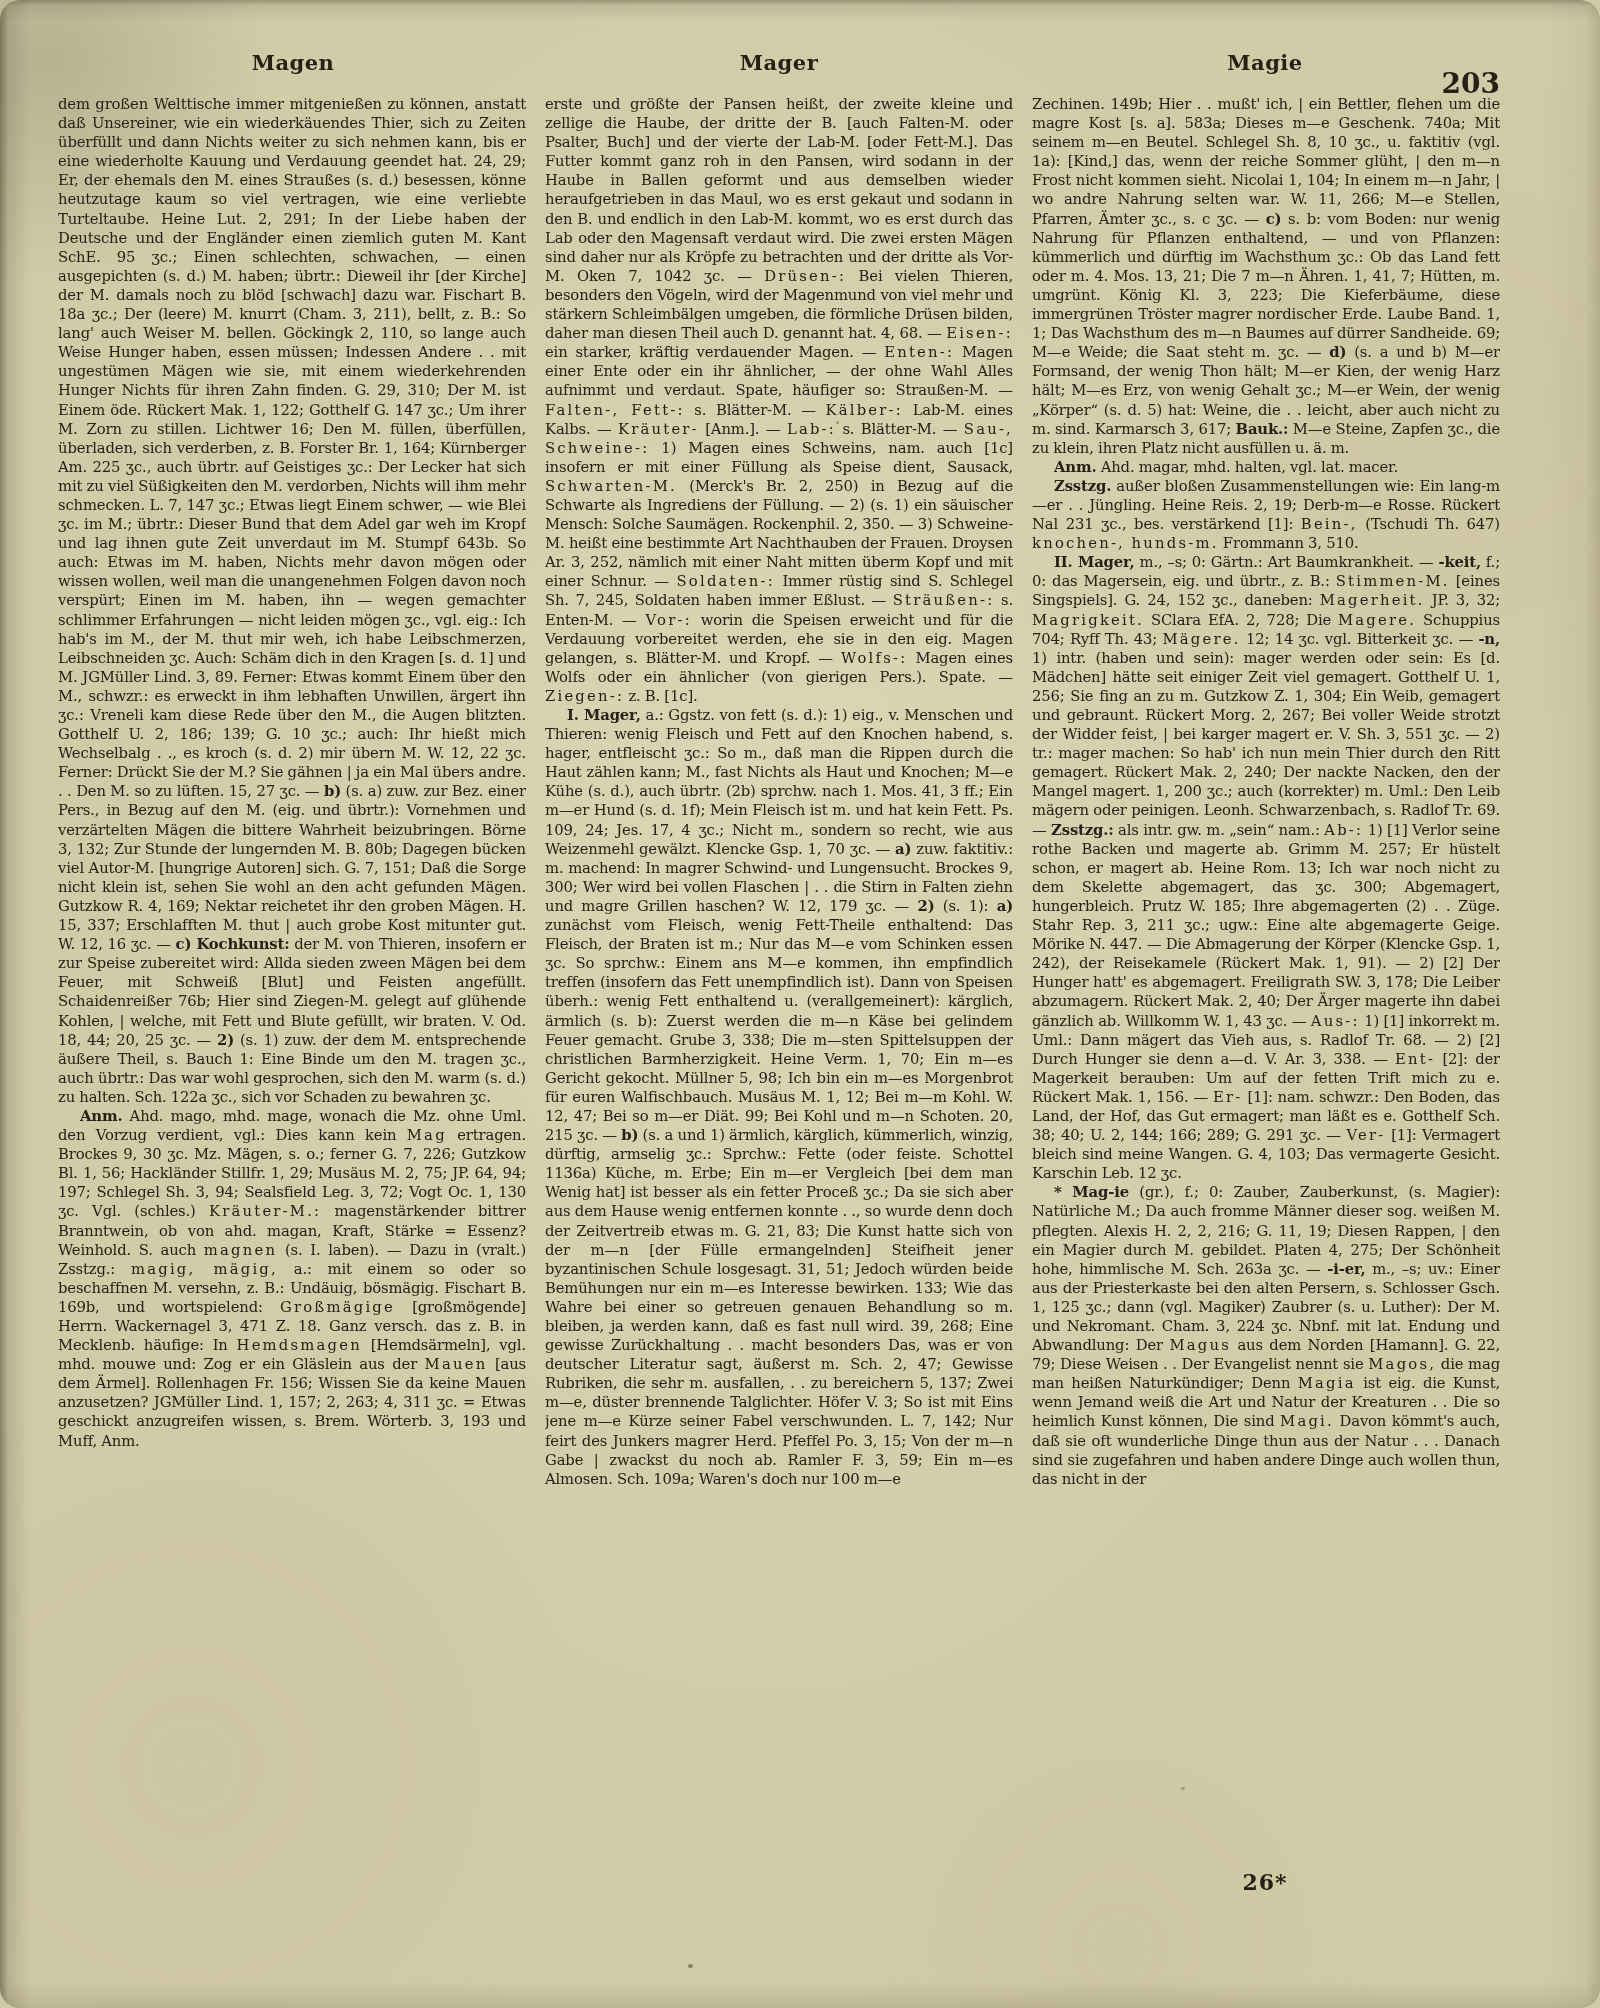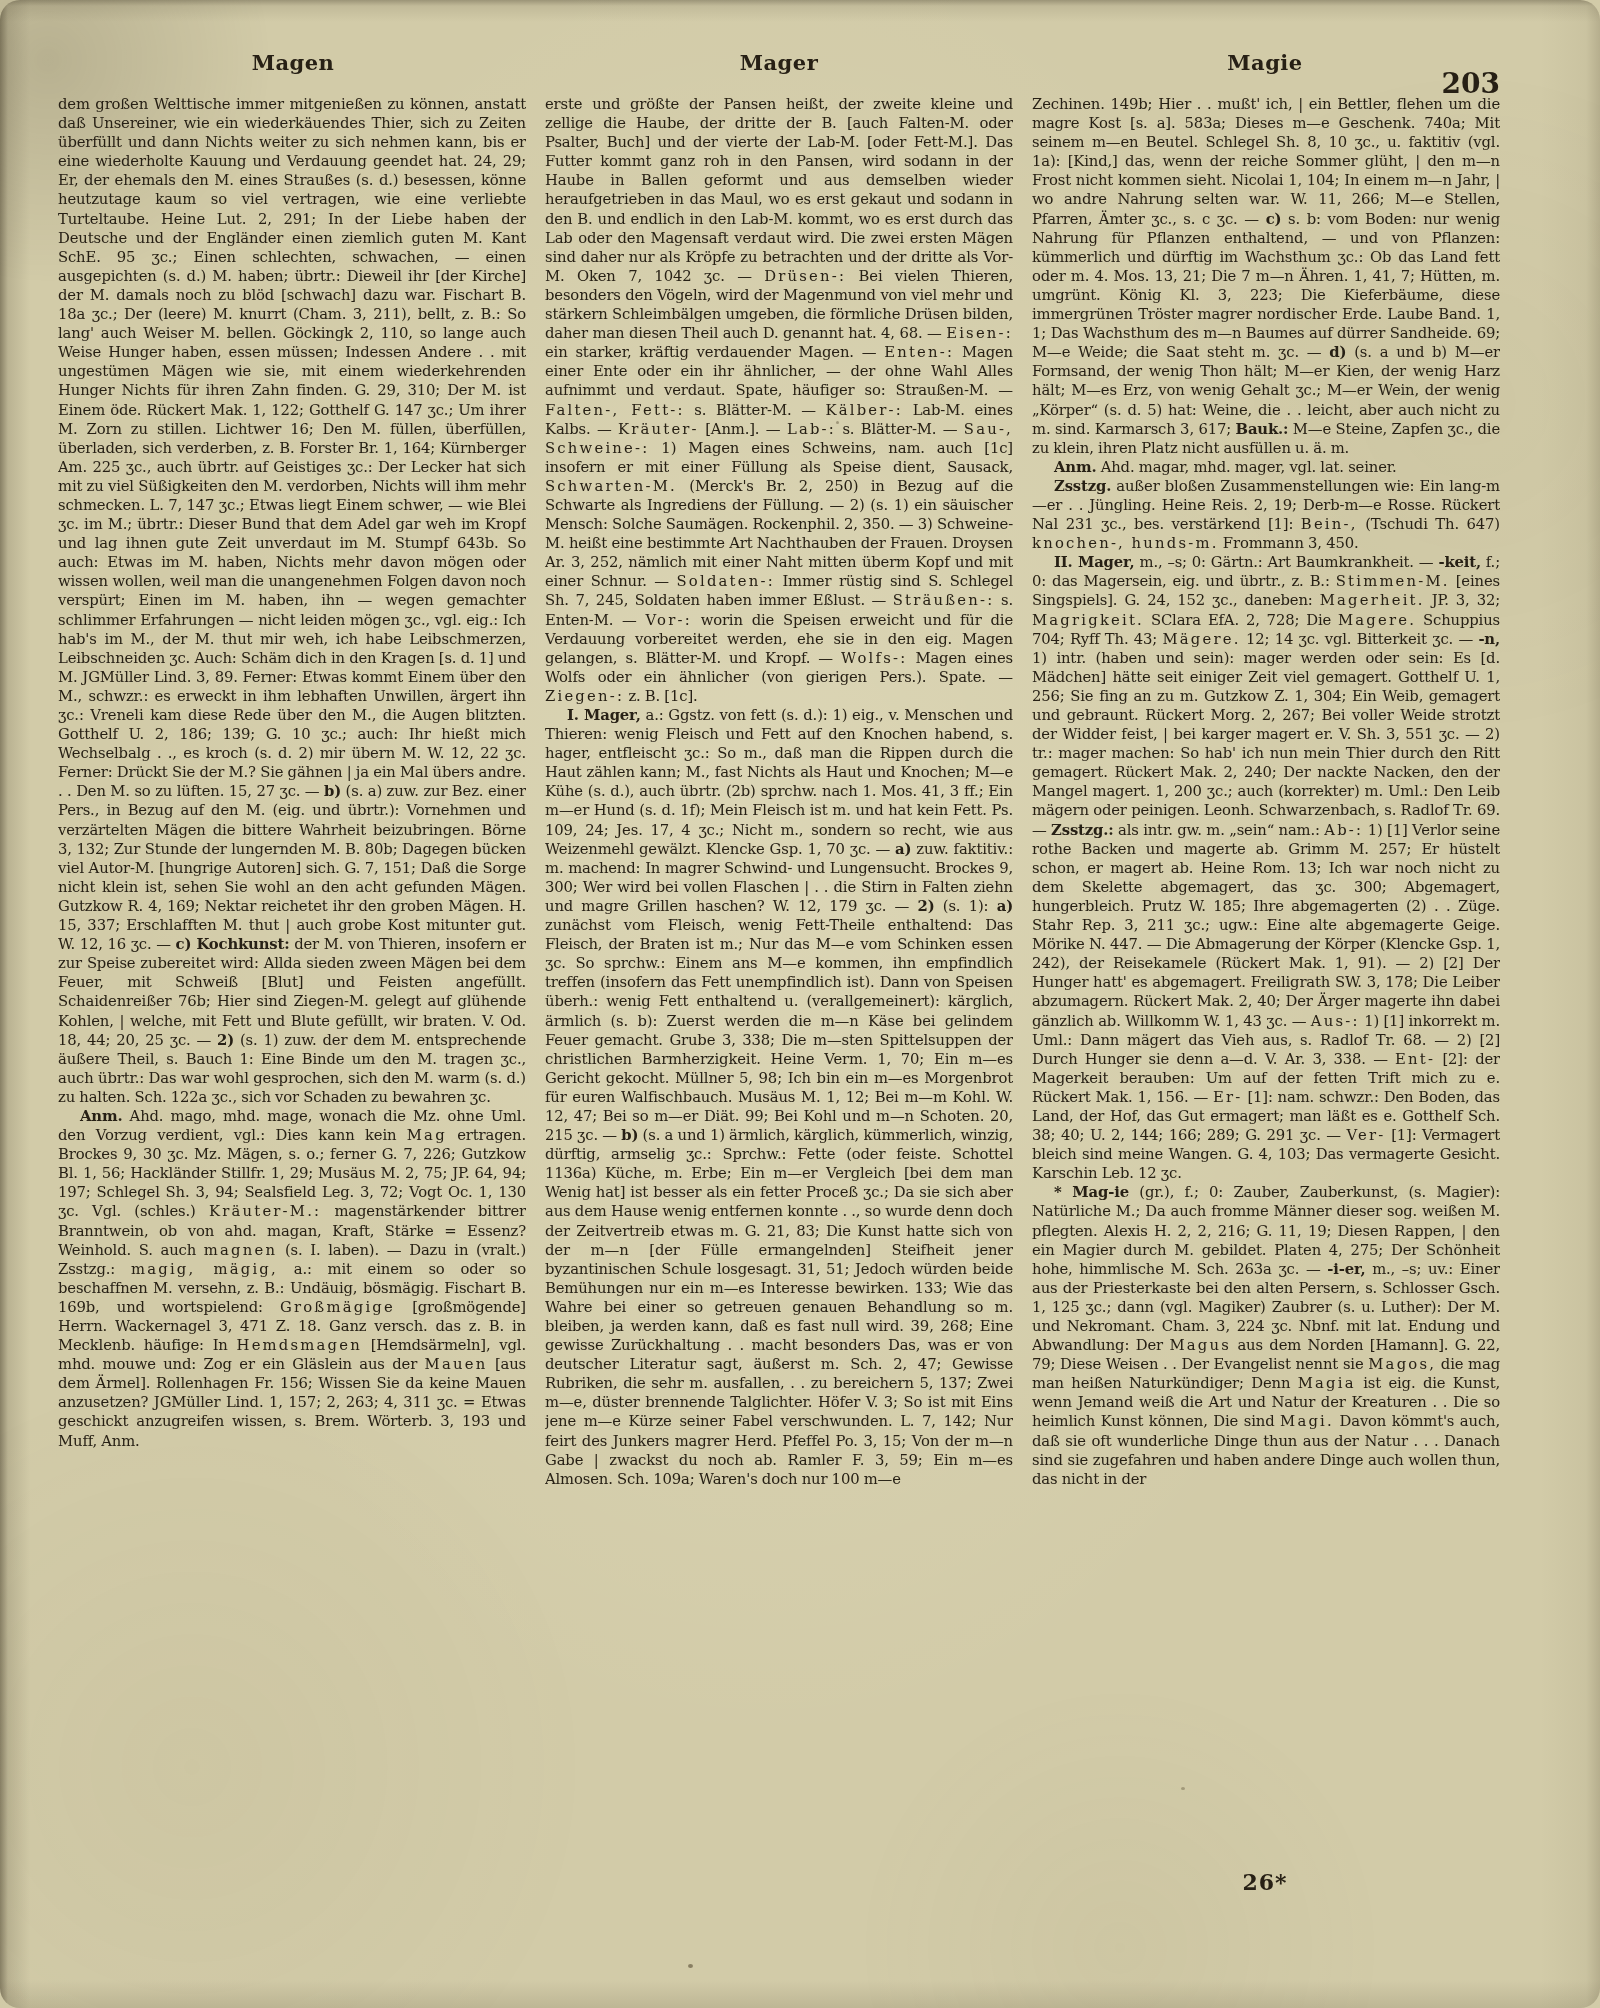--- a/index.html
+++ b/index.html
@@ -75,22 +75,22 @@
     <div class="col">
         <p class=""><span class="seg-n">dem großen Welttische immer mitgenießen zu können, anstatt daß Unsereiner, wie ein wiederkäuendes Thier, sich zu Zeiten überfüllt und dann Nichts weiter zu sich nehmen kann, bis er eine wiederholte Kauung und Verdauung geendet hat. 24, 29; Er, der ehemals den M. eines Straußes (s. d.) besessen, könne heutzutage kaum so viel vertragen, wie eine verliebte Turteltaube. Heine Lut. 2, 291; In der Liebe haben der Deutsche und der Engländer einen ziemlich guten M. Kant SchE. 95 ʒc.; Einen schlechten, schwachen, — einen ausgepichten (s. d.) M. haben; übrtr.: Dieweil ihr [der Kirche] der M. damals noch zu blöd [schwach] dazu war. Fischart B. 18a ʒc.; Der (leere) M. knurrt (Cham. 3, 211), bellt, z. B.: So lang' auch Weiser M. bellen. Göckingk 2, 110, so lange auch Weise Hunger haben, essen müssen; Indessen Andere . . mit ungestümen Mägen wie sie, mit einem wiederkehrenden Hunger Nichts für ihren Zahn finden. G. 29, 310; Der M. ist Einem öde. Rückert Mak. 1, 122; Gotthelf G. 147 ʒc.; Um ihrer M. Zorn zu stillen. Lichtwer 16; Den M. füllen, überfüllen, überladen, sich verderben, z. B. Forster Br. 1, 164; Kürnberger Am. 225 ʒc., auch übrtr. auf Geistiges ʒc.: Der Lecker hat sich mit zu viel Süßigkeiten den M. verdorben, Nichts will ihm mehr schmecken. L. 7, 147 ʒc.; Etwas liegt Einem schwer, — wie Blei ʒc. im M.; übrtr.: Dieser Bund that dem Adel gar weh im Kropf und lag ihnen gute Zeit unverdaut im M. Stumpf 643b. So auch: Etwas im M. haben, Nichts mehr davon mögen oder wissen wollen, weil man die unangenehmen Folgen davon noch verspürt; Einen im M. haben, ihn — wegen gemachter schlimmer Erfahrungen — nicht leiden mögen ʒc., vgl. eig.: Ich hab's im M., der M. thut mir weh, ich habe Leibschmerzen, Leibschneiden ʒc. Auch: Schäm dich in den Kragen [s. d. 1] und M. JGMüller Lind. 3, 89. Ferner: Etwas kommt Einem über den M., schwzr.: es erweckt in ihm lebhaften Unwillen, ärgert ihn ʒc.: Vreneli kam diese Rede über den M., die Augen blitzten. Gotthelf U. 2, 186; 139; G. 10 ʒc.; auch: Ihr hießt mich Wechselbalg . ., es kroch (s. d. 2) mir übern M. W. 12, 22 ʒc. Ferner: Drückt Sie der M.? Sie gähnen | ja ein Mal übers andre. . . Den M. so zu lüften. 15, 27 ʒc. — </span><span class="seg-b">b)</span><span class="seg-n"> (s. a) zuw. zur Bez. einer Pers., in Bezug auf den M. (eig. und übrtr.): Vornehmen und verzärtelten Mägen die bittere Wahrheit beizubringen. Börne 3, 132; Zur Stunde der lungernden M. B. 80b; Dagegen bücken viel Autor-M. [hungrige Autoren] sich. G. 7, 151; Daß die Sorge nicht klein ist, sehen Sie wohl an den acht gefunden Mägen. Gutzkow R. 4, 169; Nektar reichetet ihr den groben Mägen. H. 15, 337; Erschlafften M. thut | auch grobe Kost mitunter gut. W. 12, 16 ʒc. — </span><span class="seg-b">c) Koch­kunst:</span><span class="seg-n"> der M. von Thieren, insofern er zur Speise zubereitet wird: Allda sieden zween Mägen bei dem Feuer, mit Schweiß [Blut] und Feisten angefüllt. Schaidenreißer 76b; Hier sind Ziegen-M. gelegt auf glühende Kohlen, | welche, mit Fett und Blute gefüllt, wir braten. V. Od. 18, 44; 20, 25 ʒc. — </span><span class="seg-b">2)</span><span class="seg-n"> (s. 1) zuw. der dem M. entsprechende äußere Theil, s. Bauch 1: Eine Binde um den M. tragen ʒc., auch übrtr.: Das war wohl gesprochen, sich den M. warm (s. d.) zu halten. Sch. 122a ʒc., sich vor Schaden zu bewahren ʒc.</span></p>
         <p class="ind"><span class="seg-b">Anm.</span><span class="seg-n"> Ahd. mago, mhd. mage, wonach die Mz. ohne Uml. den Vorzug verdient, vgl.: Dies kann kein </span><span class="seg-s">Mag</span><span class="seg-n"> ertragen. Brockes 9, 30 ʒc. Mz. Mägen, s. o.; ferner G. 7, 226; Gutzkow Bl. 1, 56; Hackländer Stillfr. 1, 29; Musäus M. 2, 75; JP. 64, 94; 197; Schlegel Sh. 3, 94; Sealsfield Leg. 3, 72; Vogt Oc. 1, 130 ʒc. Vgl. (schles.) </span><span class="seg-g">Kräuter-M.:</span><span class="seg-n"> magenstärkender bittrer Branntwein, ob von ahd. magan, Kraft, Stärke = Essenz? Weinhold. S. auch </span><span class="seg-s">magnen</span><span class="seg-n"> (s. I. laben). — Dazu in (vralt.) Zsstzg.: </span><span class="seg-s">magig, mägig,</span><span class="seg-n"> a.: mit einem so oder so beschaffnen M. versehn, z. B.: Undäuig, bösmägig. Fischart B. 169b, und wortspielend: </span><span class="seg-s">Großmägige</span><span class="seg-n"> [großmögende] Herrn. Wackernagel 3, 471 Z. 18. Ganz versch. das z. B. in Mecklenb. häufige: In </span><span class="seg-s">Hemdsmagen</span><span class="seg-n"> [Hemdsärmeln], vgl. mhd. mouwe und: Zog er ein Gläslein aus der </span><span class="seg-s">Mauen</span><span class="seg-n"> [aus dem Ärmel]. Rollenhagen Fr. 156; Wissen Sie da keine Mauen anzusetzen? JGMüller Lind. 1, 157; 2, 263; 4, 311 ʒc. = Etwas geschickt anzugreifen wissen, s. Brem. Wörterb. 3, 193 und Muff, Anm.</span></p>
       </div>
     <div class="col">
         <p class=""><span class="seg-n">erste und größte der Pansen heißt, der zweite kleine und zellige die Haube, der dritte der B. [auch Falten-M. oder Psalter, Buch] und der vierte der Lab-M. [oder Fett-M.]. Das Futter kommt ganz roh in den Pansen, wird sodann in der Haube in Ballen geformt und aus demselben wieder heraufgetrieben in das Maul, wo es erst gekaut und sodann in den B. und endlich in den Lab-M. kommt, wo es erst durch das Lab oder den Magensaft verdaut wird. Die zwei ersten Mägen sind daher nur als Kröpfe zu betrachten und der dritte als Vor-M. Oken 7, 1042 ʒc. — </span><span class="seg-g">Drüsen-:</span><span class="seg-n"> Bei vielen Thieren, besonders den Vögeln, wird der Magenmund von viel mehr und stärkern Schleimbälgen umgeben, die förmliche Drüsen bilden, daher man diesen Theil auch D. genannt hat. 4, 68. — </span><span class="seg-g">Eisen-:</span><span class="seg-n"> ein starker, kräftig verdauender Magen. — </span><span class="seg-g">Enten-:</span><span class="seg-n"> Magen einer Ente oder ein ihr ähnlicher, — der ohne Wahl Alles aufnimmt und verdaut. Spate, häufiger so: Straußen-M. — </span><span class="seg-g">Falten-, Fett-:</span><span class="seg-n"> s. Blätter-M. — </span><span class="seg-g">Kälber-:</span><span class="seg-n"> Lab-M. eines Kalbs. — </span><span class="seg-g">Kräuter-</span><span class="seg-n"> [Anm.]. — </span><span class="seg-g">Lab-:</span><span class="seg-n"> s. Blätter-M. — </span><span class="seg-g">Sau-, Schweine-:</span><span class="seg-n"> 1) Magen eines Schweins, nam. auch [1c] insofern er mit einer Füllung als Speise dient, Sausack, </span><span class="seg-s">Schwarten-M.</span><span class="seg-n"> (Merck's Br. 2, 250) in Bezug auf die Schwarte als Ingrediens der Füllung. — 2) (s. 1) ein säuischer Mensch: Solche Saumägen. Rockenphil. 2, 350. — 3) Schweine-M. heißt eine bestimmte Art Nachthauben der Frauen. Droysen Ar. 3, 252, nämlich mit einer Naht mitten überm Kopf und mit einer Schnur. — </span><span class="seg-g">Soldaten-:</span><span class="seg-n"> Immer rüstig sind S. Schlegel Sh. 7, 245, Soldaten haben immer Eßlust. — </span><span class="seg-g">Sträußen-:</span><span class="seg-n"> s. Enten-M. — </span><span class="seg-g">Vor-:</span><span class="seg-n"> worin die Speisen erweicht und für die Verdauung vorbereitet werden, ehe sie in den eig. Magen gelangen, s. Blätter-M. und Kropf. — </span><span class="seg-g">Wolfs-:</span><span class="seg-n"> Magen eines Wolfs oder ein ähnlicher (von gierigen Pers.). Spate. — </span><span class="seg-g">Ziegen-:</span><span class="seg-n"> z. B. [1c].</span></p>
         <p class="ind"><span class="seg-b">I. Mager,</span><span class="seg-n"> a.: Ggstz. von fett (s. d.): 1) eig., v. Menschen und Thieren: wenig Fleisch und Fett auf den Knochen habend, s. hager, entfleischt ʒc.: So m., daß man die Rippen durch die Haut zählen kann; M., fast Nichts als Haut und Knochen; M—e Kühe (s. d.), auch übrtr. (2b) sprchw. nach 1. Mos. 41, 3 ff.; Ein m—er Hund (s. d. 1f); Mein Fleisch ist m. und hat kein Fett. Ps. 109, 24; Jes. 17, 4 ʒc.; Nicht m., sondern so recht, wie aus Weizenmehl gewälzt. Klencke Gsp. 1, 70 ʒc. — </span><span class="seg-b">a)</span><span class="seg-n"> zuw. faktitiv.: m. machend: In magrer Schwind- und Lungensucht. Brockes 9, 300; Wer wird bei vollen Flaschen | . . die Stirn in Falten ziehn und magre Grillen haschen? W. 12, 179 ʒc. — </span><span class="seg-b">2)</span><span class="seg-n"> (s. 1): </span><span class="seg-b">a)</span><span class="seg-n"> zunächst vom Fleisch, wenig Fett-Theile enthaltend: Das Fleisch, der Braten ist m.; Nur das M—e vom Schinken essen ʒc. So sprchw.: Einem ans M—e kommen, ihn empfindlich treffen (insofern das Fett unempfindlich ist). Dann von Speisen überh.: wenig Fett enthaltend u. (verallgemeinert): kärglich, ärmlich (s. b): Zuerst werden die m—n Käse bei gelindem Feuer gemacht. Grube 3, 338; Die m—sten Spittelsuppen der christlichen Barmherzigkeit. Heine Verm. 1, 70; Ein m—es Gericht gekocht. Müllner 5, 98; Ich bin ein m—es Morgenbrot für euren Walfischbauch. Musäus M. 1, 12; Bei m—m Kohl. W. 12, 47; Bei so m—er Diät. 99; Bei Kohl und m—n Schoten. 20, 215 ʒc. — </span><span class="seg-b">b)</span><span class="seg-n"> (s. a und 1) ärmlich, kärglich, kümmerlich, winzig, dürftig, armselig ʒc.: Sprchw.: Fette (oder feiste. Schottel 1136a) Küche, m. Erbe; Ein m—er Vergleich [bei dem man Wenig hat] ist besser als ein fetter Proceß ʒc.; Da sie sich aber aus dem Hause wenig entfernen konnte . ., so wurde denn doch der Zeitvertreib etwas m. G. 21, 83; Die Kunst hatte sich von der m—n [der Fülle ermangelnden] Steifheit jener byzantinischen Schule losgesagt. 31, 51; Jedoch würden beide Bemühungen nur ein m—es Interesse bewirken. 133; Wie das Wahre bei einer so getreuen genauen Behandlung so m. bleiben, ja werden kann, daß es fast null wird. 39, 268; Eine gewisse Zurückhaltung . . macht besonders Das, was er von deutscher Literatur sagt, äußerst m. Sch. 2, 47; Gewisse Rubriken, die sehr m. ausfallen, . . zu bereichern 5, 137; Zwei m—e, düster brennende Talglichter. Höfer V. 3; So ist mit Eins jene m—e Kürze seiner Fabel verschwunden. L. 7, 142; Nur feirt des Junkers magrer Herd. Pfeffel Po. 3, 15; Von der m—n Gabe | zwackst du noch ab. Ramler F. 3, 59; Ein m—es Almosen. Sch. 109a; Waren's doch nur 100 m—e</span></p>
       </div>
     <div class="col">
         <p class=""><span class="seg-n">Zechinen. 149b; Hier . . mußt' ich, | ein Bettler, flehen um die magre Kost [s. a]. 583a; Dieses m—e Geschenk. 740a; Mit seinem m—en Beutel. Schlegel Sh. 8, 10 ʒc., u. faktitiv (vgl. 1a): [Kind,] das, wenn der reiche Sommer glüht, | den m—n Frost nicht kommen sieht. Nicolai 1, 104; In einem m—n Jahr, | wo andre Nahrung selten war. W. 11, 266; M—e Stellen, Pfarren, Ämter ʒc., s. c ʒc. — </span><span class="seg-b">c)</span><span class="seg-n"> s. b: vom Boden: nur wenig Nahrung für Pflanzen enthaltend, — und von Pflanzen: kümmerlich und dürftig im Wachsthum ʒc.: Ob das Land fett oder m. 4. Mos. 13, 21; Die 7 m—n Ähren. 1, 41, 7; Hütten, m. umgrünt. König Kl. 3, 223; Die Kieferbäume, diese immergrünen Tröster magrer nordischer Erde. Laube Band. 1, 1; Das Wachsthum des m—n Baumes auf dürrer Sandheide. 69; M—e Weide; die Saat steht m. ʒc. — </span><span class="seg-b">d)</span><span class="seg-n"> (s. a und b) M—er Formsand, der wenig Thon hält; M—er Kien, der wenig Harz hält; M—es Erz, von wenig Gehalt ʒc.; M—er Wein, der wenig „Körper“ (s. d. 5) hat: Weine, die . . leicht, aber auch nicht zu m. sind. Karmarsch 3, 617; </span><span class="seg-b">Bauk.:</span><span class="seg-n"> M—e Steine, Zapfen ʒc., die zu klein, ihren Platz nicht ausfüllen u. ä. m.</span></p>
-        <p class="ind"><span class="seg-b">Anm.</span><span class="seg-n"> Ahd. magar, mhd. mager, vgl. lat. seiner.</span></p>
-        <p class="ind"><span class="seg-b">Zsstzg.</span><span class="seg-n"> außer bloßen Zusammenstellungen wie: Ein lang-m—er . . Jüngling. Heine Reis. 2, 19; Derb-m—e Rosse. Rückert Nal 231 ʒc., bes. verstärkend [1]: </span><span class="seg-g">Bein-,</span><span class="seg-n"> (Tschudi Th. 647) </span><span class="seg-g">knochen-, hunds-m.</span><span class="seg-n"> Frommann 3, 450.</span></p>
+        <p class="ind"><span class="seg-b">Anm.</span><span class="seg-n"> Ahd. magar, mhd. halten, vgl. lat. macer.</span></p>
+        <p class="ind"><span class="seg-b">Zsstzg.</span><span class="seg-n"> außer bloßen Zusammenstellungen wie: Ein lang-m—er . . Jüngling. Heine Reis. 2, 19; Derb-m—e Rosse. Rückert Nal 231 ʒc., bes. verstärkend [1]: </span><span class="seg-g">Bein-,</span><span class="seg-n"> (Tschudi Th. 647) </span><span class="seg-g">knochen-, hunds-m.</span><span class="seg-n"> Frommann 3, 510.</span></p>
         <p class="ind"><span class="seg-b">II. Mager,</span><span class="seg-n"> m., –s; 0: Gärtn.: Art Baumkrankheit. — </span><span class="seg-b">-keit,</span><span class="seg-n"> f.; 0: das Magersein, eig. und übrtr., z. B.: </span><span class="seg-s">Stimmen-M.</span><span class="seg-n"> [eines Singspiels]. G. 24, 152 ʒc., daneben: </span><span class="seg-s">Magerheit.</span><span class="seg-n"> JP. 3, 32; </span><span class="seg-s">Magrigkeit.</span><span class="seg-n"> SClara EfA. 2, 728; Die </span><span class="seg-s">Magere.</span><span class="seg-n"> Schuppius 704; Ryff Th. 43; </span><span class="seg-s">Mägere.</span><span class="seg-n"> 12; 14 ʒc. vgl. Bitterkeit ʒc. — </span><span class="seg-b">-n,</span><span class="seg-n"> 1) intr. (haben und sein): mager werden oder sein: Es [d. Mädchen] hätte seit einiger Zeit viel gemagert. Gotthelf U. 1, 256; Sie fing an zu m. Gutzkow Z. 1, 304; Ein Weib, gemagert und gebraunt. Rückert Morg. 2, 267; Bei voller Weide strotzt der Widder feist, | bei karger magert er. V. Sh. 3, 551 ʒc. — 2) tr.: mager machen: So hab' ich nun mein Thier durch den Ritt gemagert. Rückert Mak. 2, 240; Der nackte Nacken, den der Mangel magert. 1, 200 ʒc.; auch (korrekter) m. Uml.: Den Leib mägern oder peinigen. Leonh. Schwarzenbach, s. Radlof Tr. 69. — </span><span class="seg-b">Zsstzg.:</span><span class="seg-n"> als intr. gw. m. „sein“ nam.: </span><span class="seg-g">Ab-:</span><span class="seg-n"> 1) [1] Verlor seine rothe Backen und magerte ab. Grimm M. 257; Er hüstelt schon, er magert ab. Heine Rom. 13; Ich war noch nicht zu dem Skelette abgemagert, das ʒc. 300; Abgemagert, hungerbleich. Prutz W. 185; Ihre abgemagerten (2) . . Züge. Stahr Rep. 3, 211 ʒc.; ugw.: Eine alte abgemagerte Geige. Mörike N. 447. — Die Abmagerung der Körper (Klencke Gsp. 1, 242), der Reisekamele (Rückert Mak. 1, 91). — 2) [2] Der Hunger hatt' es abgemagert. Freiligrath SW. 3, 178; Die Leiber abzumagern. Rückert Mak. 2, 40; Der Ärger magerte ihn dabei gänzlich ab. Willkomm W. 1, 43 ʒc. — </span><span class="seg-g">Aus-:</span><span class="seg-n"> 1) [1] inkorrekt m. Uml.: Dann mägert das Vieh aus, s. Radlof Tr. 68. — 2) [2] Durch Hunger sie denn a—d. V. Ar. 3, 338. — </span><span class="seg-g">Ent-</span><span class="seg-n"> [2]: der Magerkeit berauben: Um auf der fetten Trift mich zu e. Rückert Mak. 1, 156. — </span><span class="seg-g">Er-</span><span class="seg-n"> [1]: nam. schwzr.: Den Boden, das Land, der Hof, das Gut ermagert; man läßt es e. Gotthelf Sch. 38; 40; U. 2, 144; 166; 289; G. 291 ʒc. — </span><span class="seg-g">Ver-</span><span class="seg-n"> [1]: Vermagert bleich sind meine Wangen. G. 4, 103; Das vermagerte Gesicht. Karschin Leb. 12 ʒc.</span></p>
         <p class="ind"><span class="seg-b">* Mag-ie</span><span class="seg-n"> (gr.), f.; 0: Zauber, Zauberkunst, (s. Magier): Natürliche M.; Da auch fromme Männer dieser sog. weißen M. pflegten. Alexis H. 2, 2, 216; G. 11, 19; Diesen Rappen, | den ein Magier durch M. gebildet. Platen 4, 275; Der Schönheit hohe, himmlische M. Sch. 263a ʒc. — </span><span class="seg-b">-i-er,</span><span class="seg-n"> m., –s; uv.: Einer aus der Priesterkaste bei den alten Persern, s. Schlosser Gsch. 1, 125 ʒc.; dann (vgl. Magiker) Zaubrer (s. u. Luther): Der M. und Nekromant. Cham. 3, 224 ʒc. Nbnf. mit lat. Endung und Abwandlung: Der </span><span class="seg-s">Magus</span><span class="seg-n"> aus dem Norden [Hamann]. G. 22, 79; Diese Weisen . . Der Evangelist nennt sie </span><span class="seg-s">Magos,</span><span class="seg-n"> die mag man heißen Naturkündiger; Denn </span><span class="seg-s">Magia</span><span class="seg-n"> ist eig. die Kunst, wenn Jemand weiß die Art und Natur der Kreaturen . . Die so heimlich Kunst können, Die sind </span><span class="seg-s">Magi.</span><span class="seg-n"> Davon kömmt's auch, daß sie oft wunderliche Dinge thun aus der Natur . . . Danach sind sie zugefahren und haben andere Dinge auch wollen thun, das nicht in der</span></p>
       </div>
   </div>
 
   <div class="footer-mark">26*</div>
 
   <div class="speck" style="left:688px;top:1964px;width:5px;height:4px;opacity:.55"></div>
   <div class="speck" style="left:1181px;top:1787px;width:4px;height:3px;opacity:.35"></div>
   <div class="speck" style="left:836px;top:421px;width:3px;height:3px;opacity:.4"></div>

